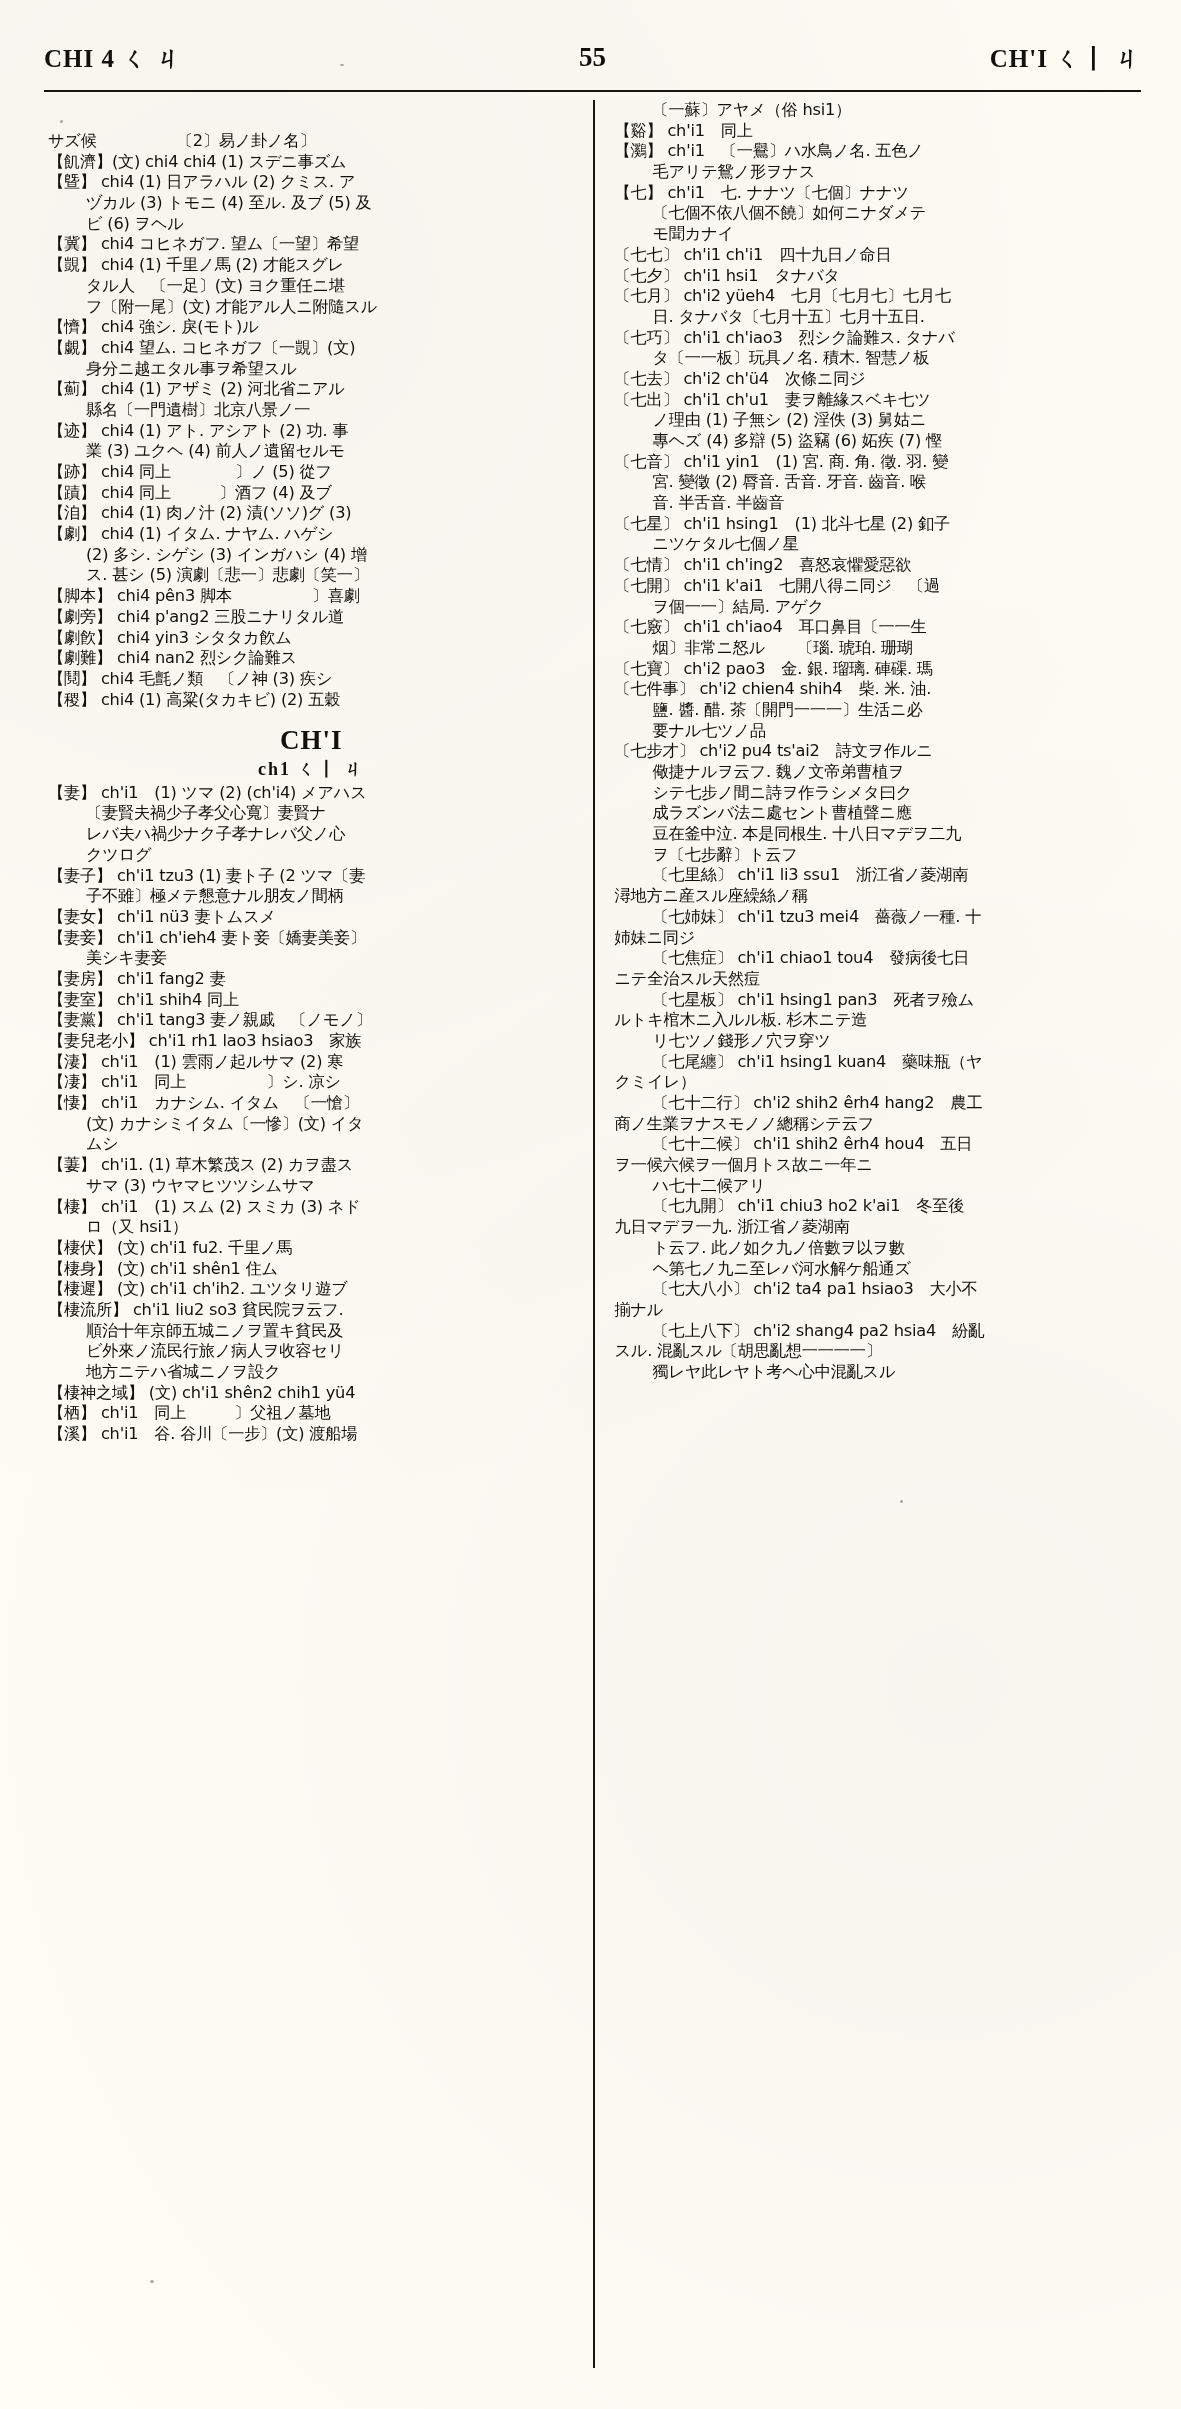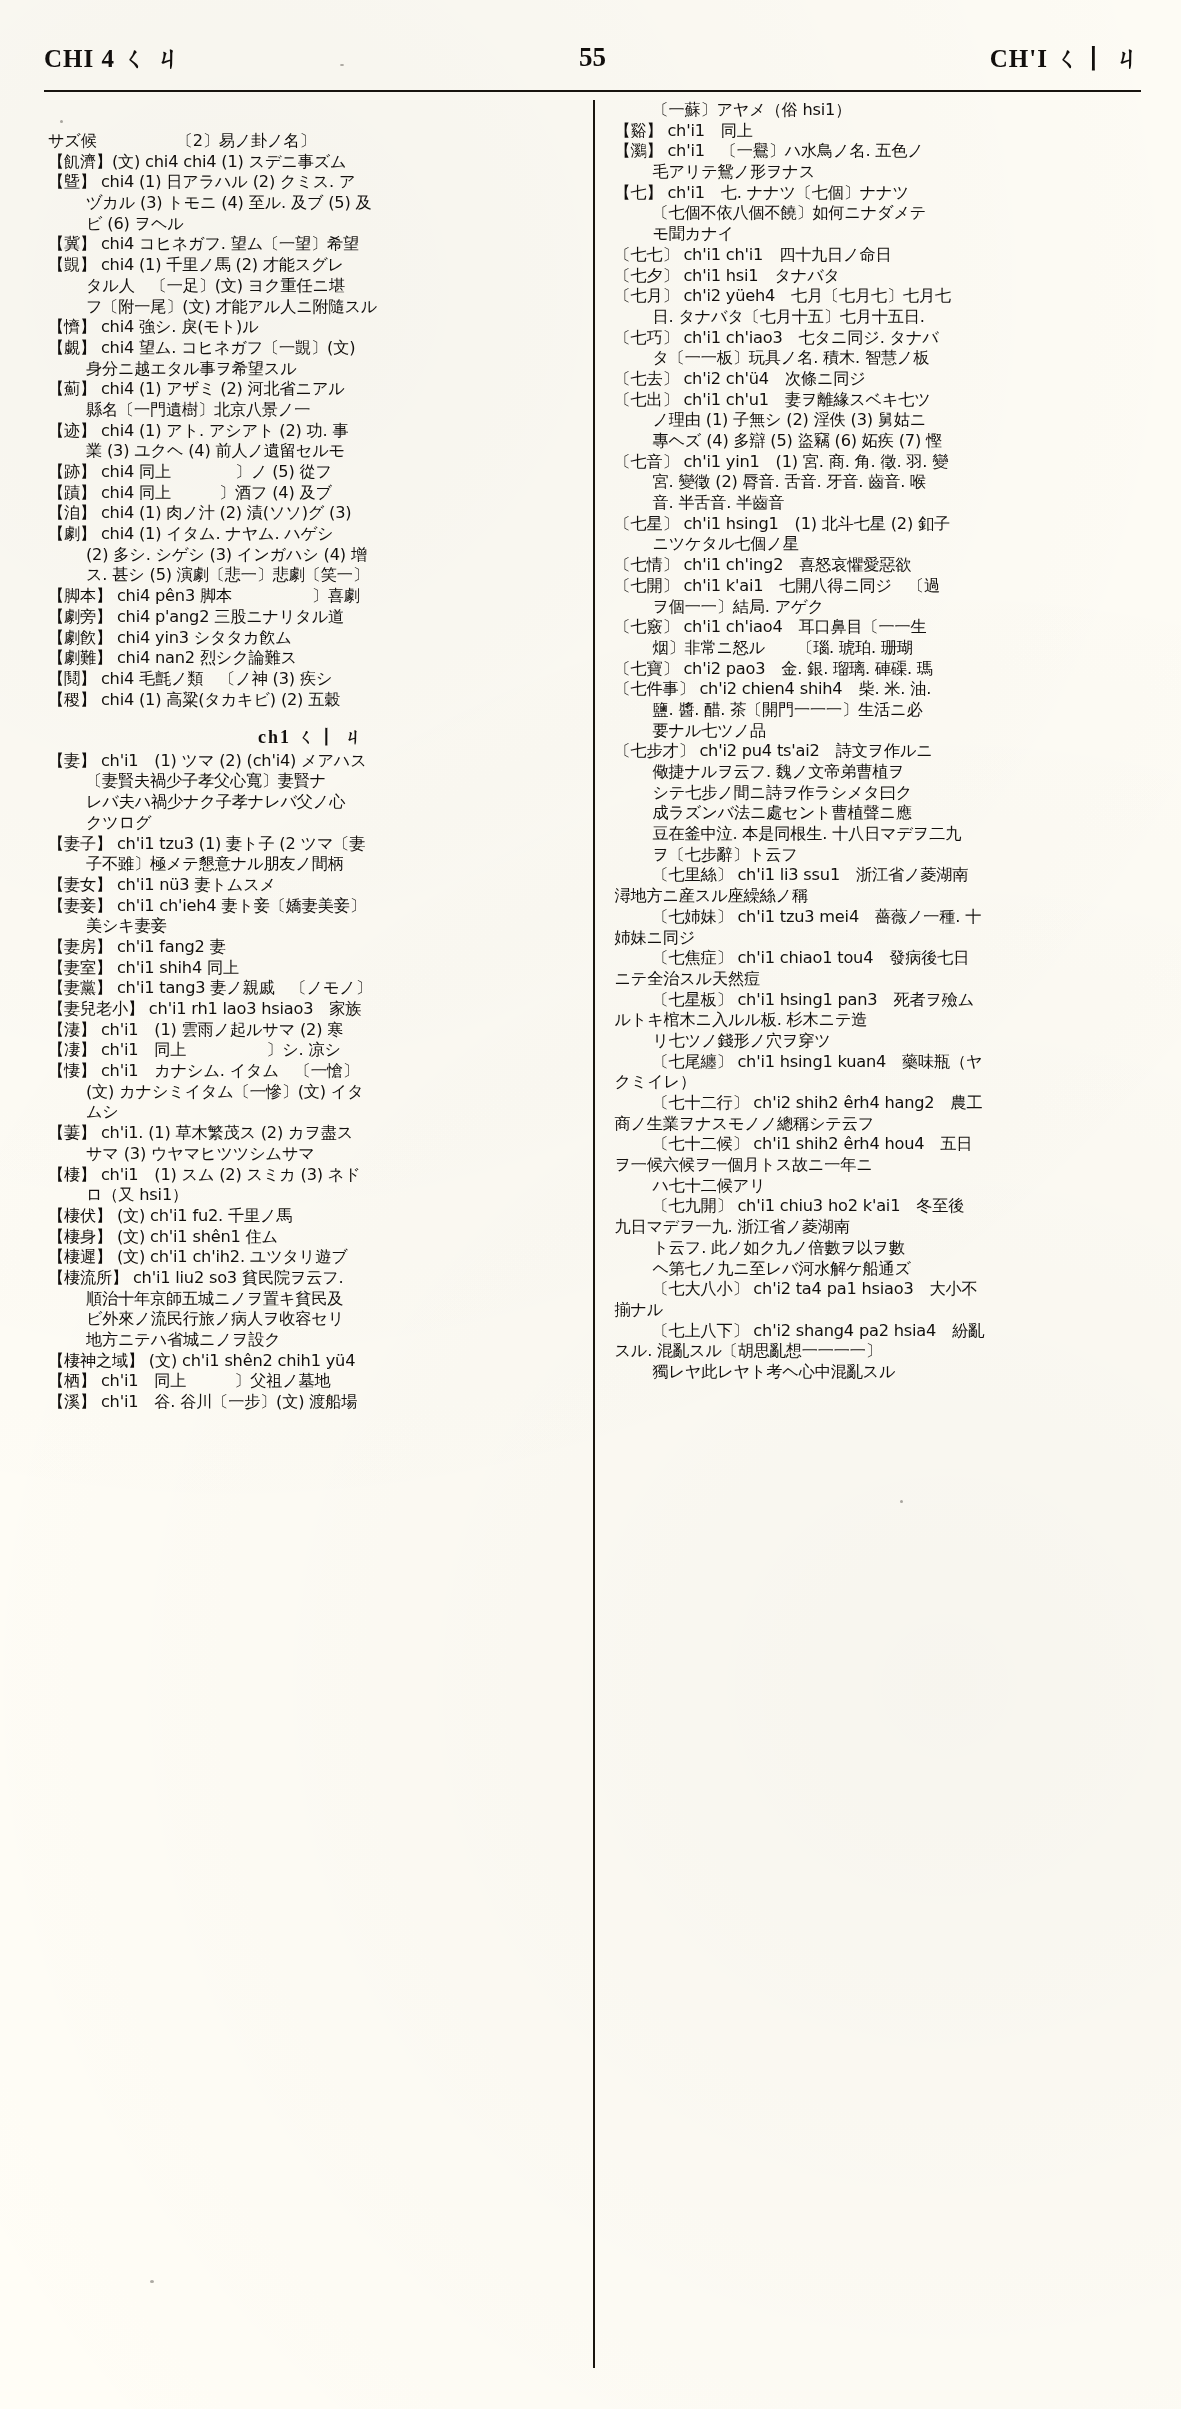--- a/index.html
+++ b/index.html
@@ -137,20 +137,21 @@
         <div class="entry cont">ス. 甚シ (5) 演劇〔悲一〕悲劇〔笑一〕</div>
         <div class="entry">【脚本】 chi4 pên3 脚本　　　　　〕喜劇</div>
         <div class="entry">【劇旁】 chi4 p'ang2 三股ニナリタル道</div>
         <div class="entry">【劇飮】 chi4 yin3 シタタカ飮ム</div>
         <div class="entry">【劇難】 chi4 nan2 烈シク論難ス</div>
         <div class="entry">【鬩】 chi4 毛氈ノ類　〔ノ神 (3) 疾シ</div>
         <div class="entry">【稷】 chi4 (1) 高粱(タカキビ) (2) 五穀</div>
       </div>
 
       <div class="secthead">
+        <div class="big">CH'I</div>
         <div class="sub">ch1 ㄑ丨 ㄐ</div>
       </div>
 
       <div>
         <div class="entry">【妻】 ch'i1　(1) ツマ (2) (ch'i4) メアハス</div>
         <div class="entry cont">〔妻賢夫禍少子孝父心寬〕妻賢ナ</div>
         <div class="entry cont">レバ夫ハ禍少ナク子孝ナレバ父ノ心</div>
         <div class="entry cont">クツログ</div>
         <div class="entry">【妻子】 ch'i1 tzu3 (1) 妻ト子 (2 ツマ〔妻</div>
         <div class="entry cont">子不雖〕極メテ懇意ナル朋友ノ間柄</div>
@@ -188,21 +189,21 @@
       <div class="entry">【谿】 ch'i1　同上</div>
       <div class="entry">【鸂】 ch'i1　〔一鸒〕ハ水鳥ノ名. 五色ノ</div>
       <div class="entry cont">毛アリテ鴛ノ形ヲナス</div>
       <div class="entry">【七】 ch'i1　七. ナナツ〔七個〕ナナツ</div>
       <div class="entry cont">〔七個不依八個不饒〕如何ニナダメテ</div>
       <div class="entry cont">モ聞カナイ</div>
       <div class="entry">〔七七〕 ch'i1 ch'i1　四十九日ノ命日</div>
       <div class="entry">〔七夕〕 ch'i1 hsi1　タナバタ</div>
       <div class="entry">〔七月〕 ch'i2 yüeh4　七月〔七月七〕七月七</div>
       <div class="entry cont">日. タナバタ〔七月十五〕七月十五日.</div>
-      <div class="entry">〔七巧〕 ch'i1 ch'iao3　七タニ同ジ. タナバ</div>
+      <div class="entry">〔七巧〕 ch'i1 ch'iao3　烈シク論難ス. タナバ</div>
       <div class="entry cont">タ〔一一板〕玩具ノ名. 積木. 智慧ノ板</div>
       <div class="entry">〔七去〕 ch'i2 ch'ü4　次條ニ同ジ</div>
       <div class="entry">〔七出〕 ch'i1 ch'u1　妻ヲ離緣スベキ七ツ</div>
       <div class="entry cont">ノ理由 (1) 子無シ (2) 淫佚 (3) 舅姑ニ</div>
       <div class="entry cont">專ヘズ (4) 多辯 (5) 盜竊 (6) 妬疾 (7) 慳</div>
       <div class="entry">〔七音〕 ch'i1 yin1　(1) 宮. 商. 角. 徵. 羽. 變</div>
       <div class="entry cont">宮. 變徵 (2) 脣音. 舌音. 牙音. 齒音. 喉</div>
       <div class="entry cont">音. 半舌音. 半齒音</div>
       <div class="entry">〔七星〕 ch'i1 hsing1　(1) 北斗七星 (2) 釦子</div>
       <div class="entry cont">ニツケタル七個ノ星</div>

